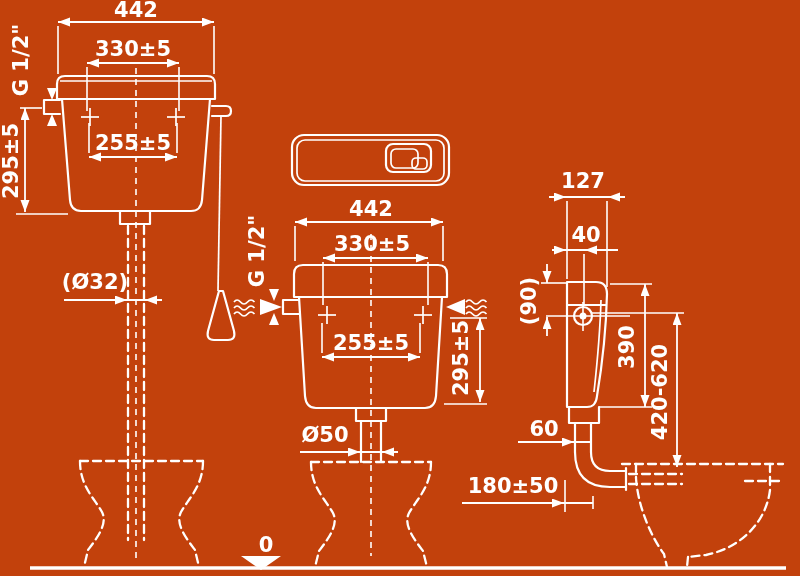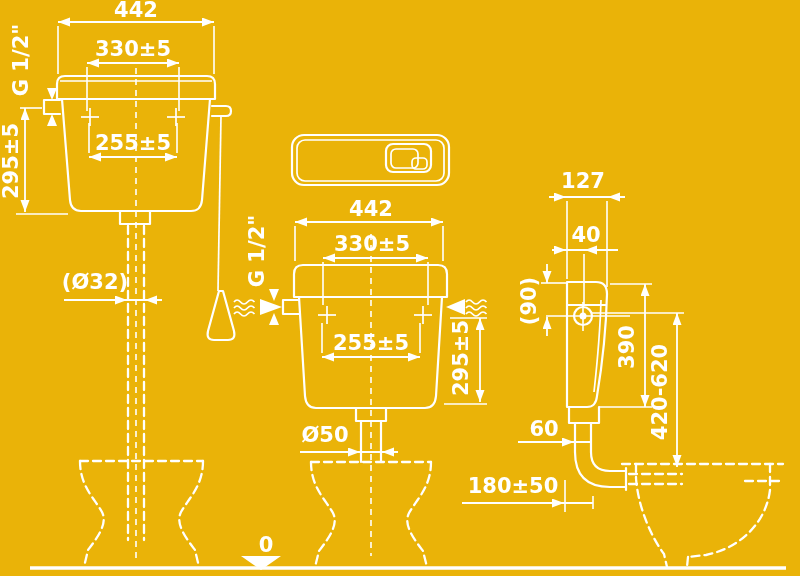--- a/index.html
+++ b/index.html
@@ -1,16 +1,16 @@
 <!DOCTYPE html>
 <html><head>
 <meta charset="utf-8">
 <style>
   html,body{margin:0;padding:0;background:#000;}
-  .stage{width:800px;height:576px;background:#eab308;position:relative;overflow:hidden;}
+  .stage{width:800px;height:576px;background:#c2410c;position:relative;overflow:hidden;}
   svg{display:block;}
   text{font-family:"DejaVu Sans",sans-serif;font-weight:bold;font-size:21px;fill:#fff;}
   .ln{stroke:#fff;stroke-width:2.2;fill:none;stroke-linecap:round;stroke-linejoin:round;}
   .thin{stroke:#fff;stroke-width:1.7;fill:none;}
   .dim{stroke:#fff;stroke-width:1.8;fill:none;}
   .ext{stroke:#fff;stroke-width:1.6;fill:none;}
   .cl{stroke:#fff;stroke-width:1.6;fill:none;stroke-dasharray:6 5;}
   .hid{stroke:#fff;stroke-width:2.3;fill:none;stroke-dasharray:8 5;stroke-linecap:round;}
   .fillw{fill:#fff;stroke:none;}
   .floor{stroke:#fff;stroke-width:3.6;}

